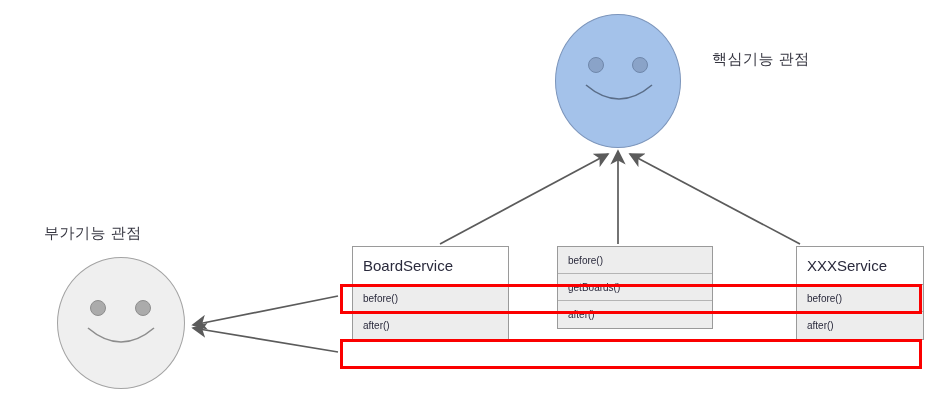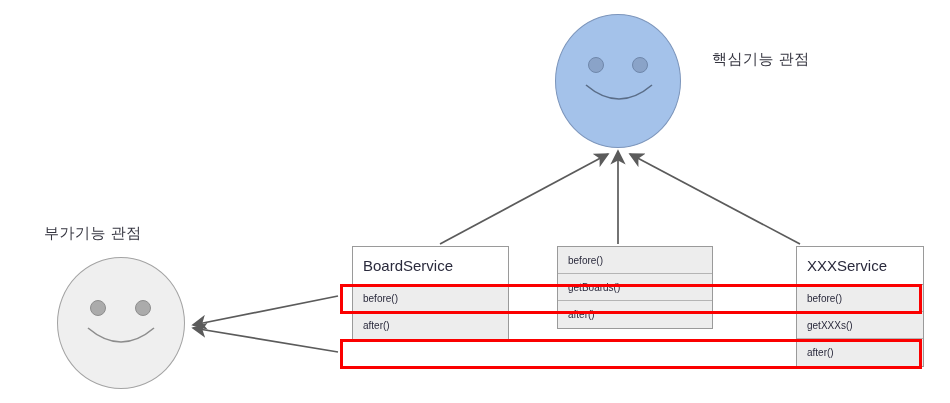--- a/index.html
+++ b/index.html
@@ -187,20 +187,19 @@
 
   <div class="svc" id="svc-user">
     <div class="svc-row">before()</div>
     <div class="svc-row">getBoards()</div>
     <div class="svc-row last">after()</div>
   </div>
 
   <div class="svc" id="svc-xxx">
     <div class="svc-title">XXXService</div>
     <div class="svc-row">before()</div>
-    <div class="svc-row">getXXXs()</div>
     <div class="svc-row last">after()</div>
   </div>
 
   <div class="band" id="band-before"></div>
   <div class="band" id="band-after"></div>
 
 </div>
 
 </body></html>

